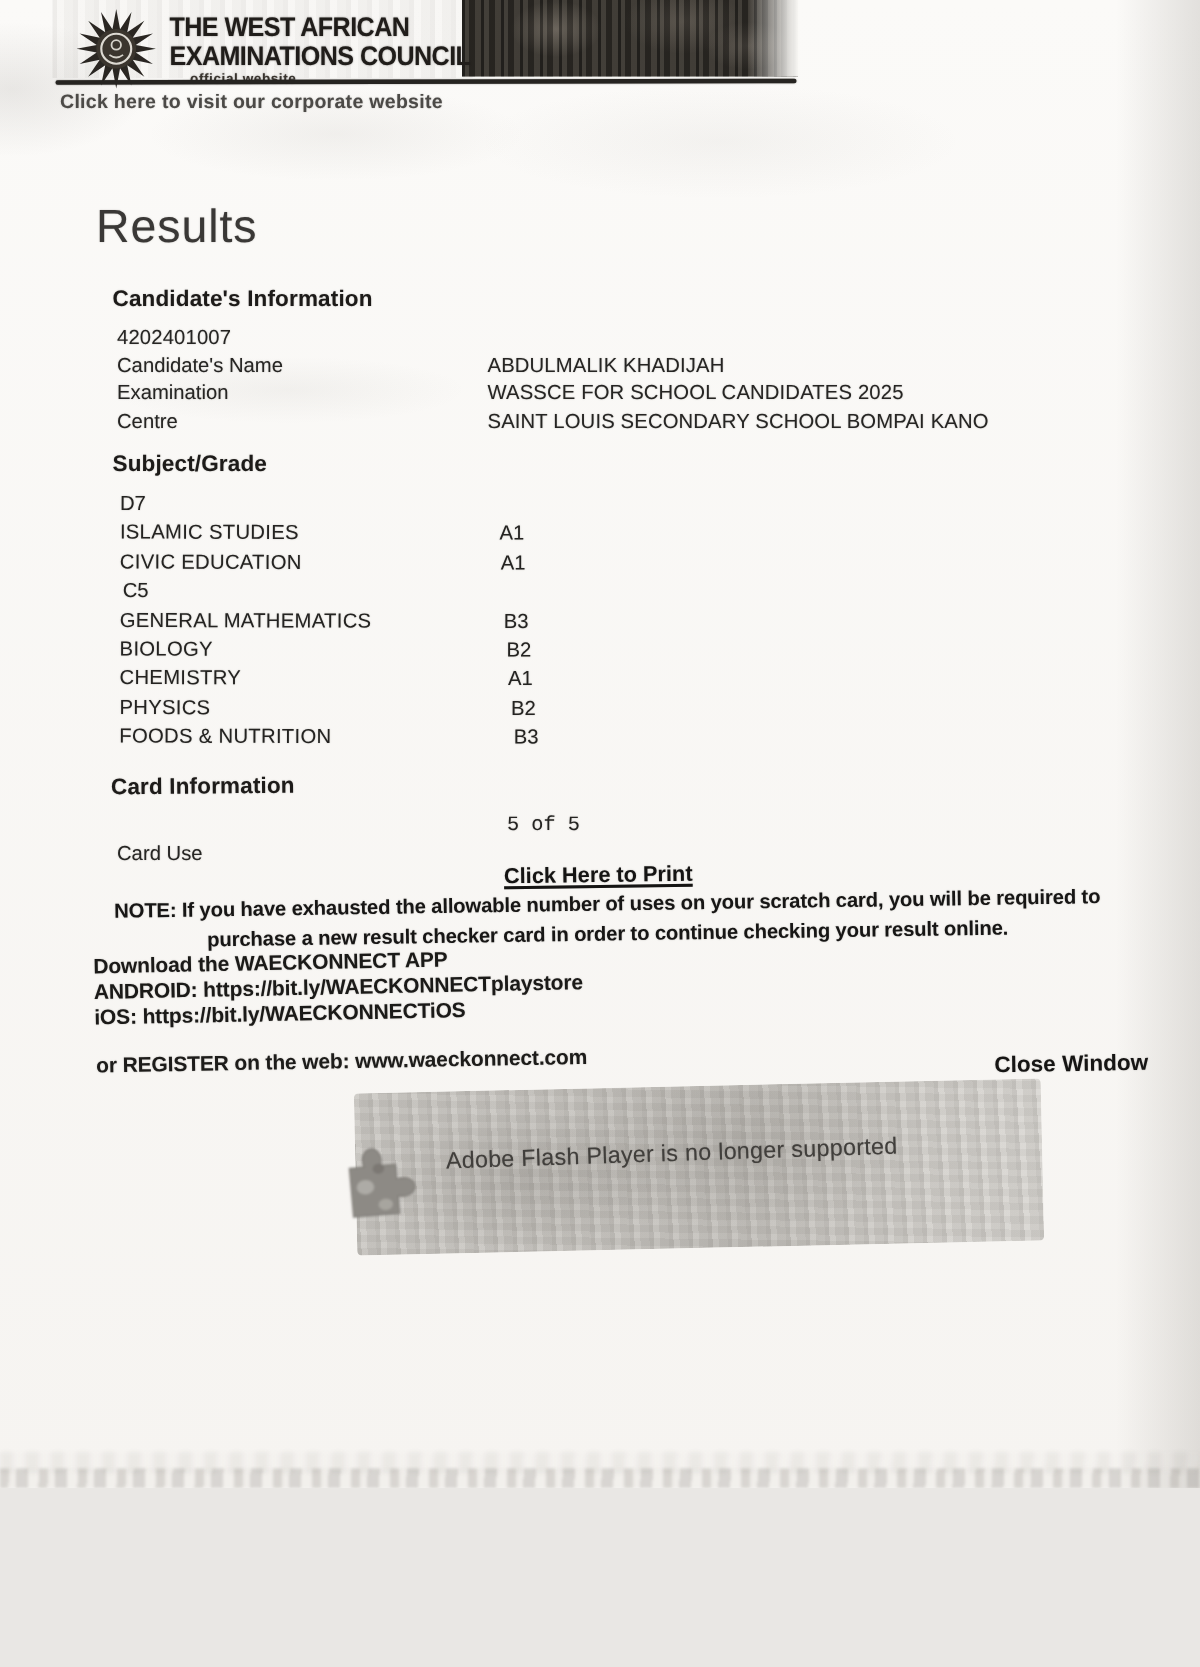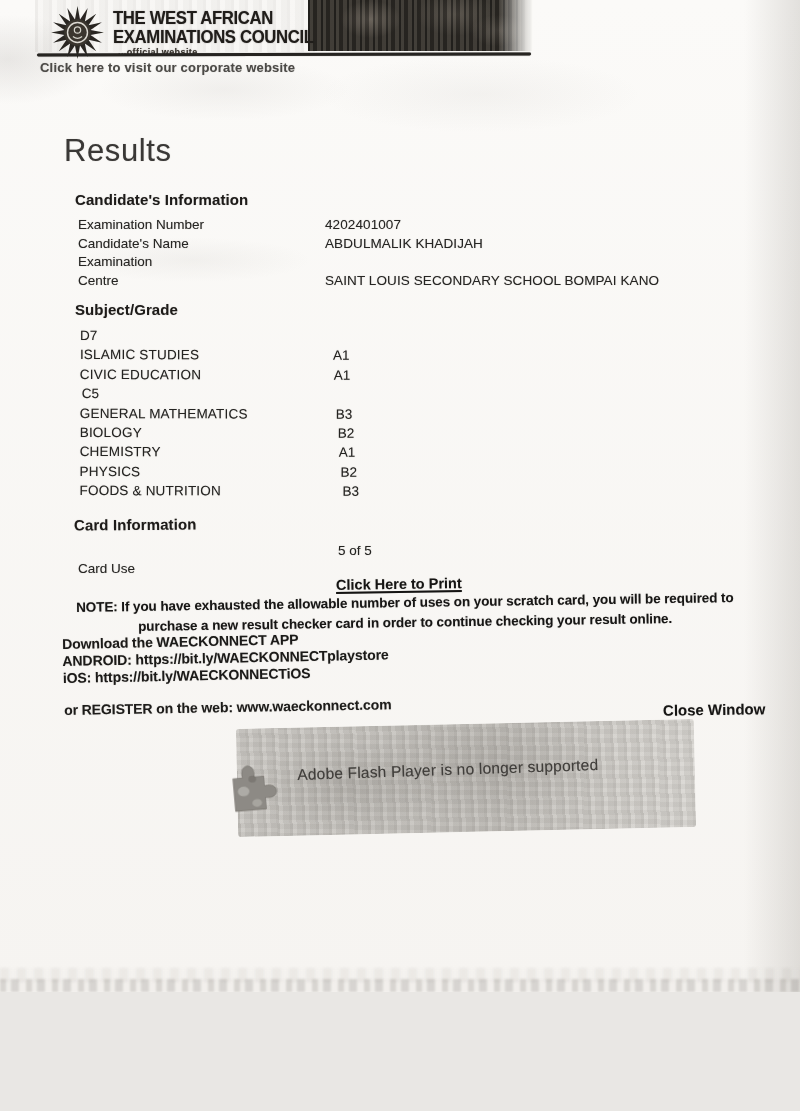--- a/index.html
+++ b/index.html
@@ -72,21 +72,21 @@
   .subject-rows .srow:nth-child(3) .s-grade{ margin-left:1px; }
   .subject-rows .srow:nth-child(4) .s-grade{ margin-left:2px; }
   .subject-rows .srow:nth-child(5) .s-grade{ margin-left:3px; }
   .subject-rows .srow:nth-child(6) .s-grade{ margin-left:5px; }
   .subject-rows .srow:nth-child(7) .s-grade{ margin-left:6px; }
   .subject-rows .srow:nth-child(8) .s-grade{ margin-left:8px; }
   .subject-rows .srow:nth-child(9) .s-grade{ margin-left:10px; }
 
   
   .card-label{ left:78px; top:561px; font-size:13.5px; color:#262523; }
-  .card-value{ left:338px; top:543px; font-size:13.5px; color:#242321; }
+  .card-value{ left:338px; top:543px; font-size:13.5px; color:#242321;font-family:Liberation Mono, monospace; }
 
   
   .print-link{
     left:336px; top:576px; font-size:14.5px; font-weight:bold; color:#151413;
     text-decoration:underline; text-decoration-thickness:2px; text-underline-offset:2px;
     transform:rotate(-.8deg); cursor:pointer;
   }
   .note{
     left:55px; top:593px; width:700px; text-align:center;
     font-size:13.5px; font-weight:bold; line-height:19.5px; color:#171615;
@@ -170,29 +170,29 @@
   <div class="abs tagline">...official website</div>
 
   <div class="abs header-rule"></div>
   <div class="abs corporate-link scan">Click here to visit our corporate website</div>
 
   <div class="abs page-title scan">Results</div>
 
   <div class="abs sec-head h-candidate scan">Candidate's Information</div>
   <div class="abs info-rows scan">
     <div class="row">
-      <span class="lbl">Examination Number</span>
       <span class="val">4202401007</span>
     </div>
     <div class="row">
       <span class="lbl">Candidate's Name</span>
       <span class="val">ABDULMALIK KHADIJAH</span>
     </div>
     <div class="row">
       <span class="lbl">Examination</span>
+      <span class="val">WASSCE FOR SCHOOL CANDIDATES 2025</span>
     </div>
     <div class="row">
       <span class="lbl">Centre</span>
       <span class="val">SAINT LOUIS SECONDARY SCHOOL BOMPAI KANO</span>
     </div>
   </div>
 
   <div class="abs sec-head h-subject scan">Subject/Grade</div>
   <div class="abs subject-rows scan">
     <div class="srow">

